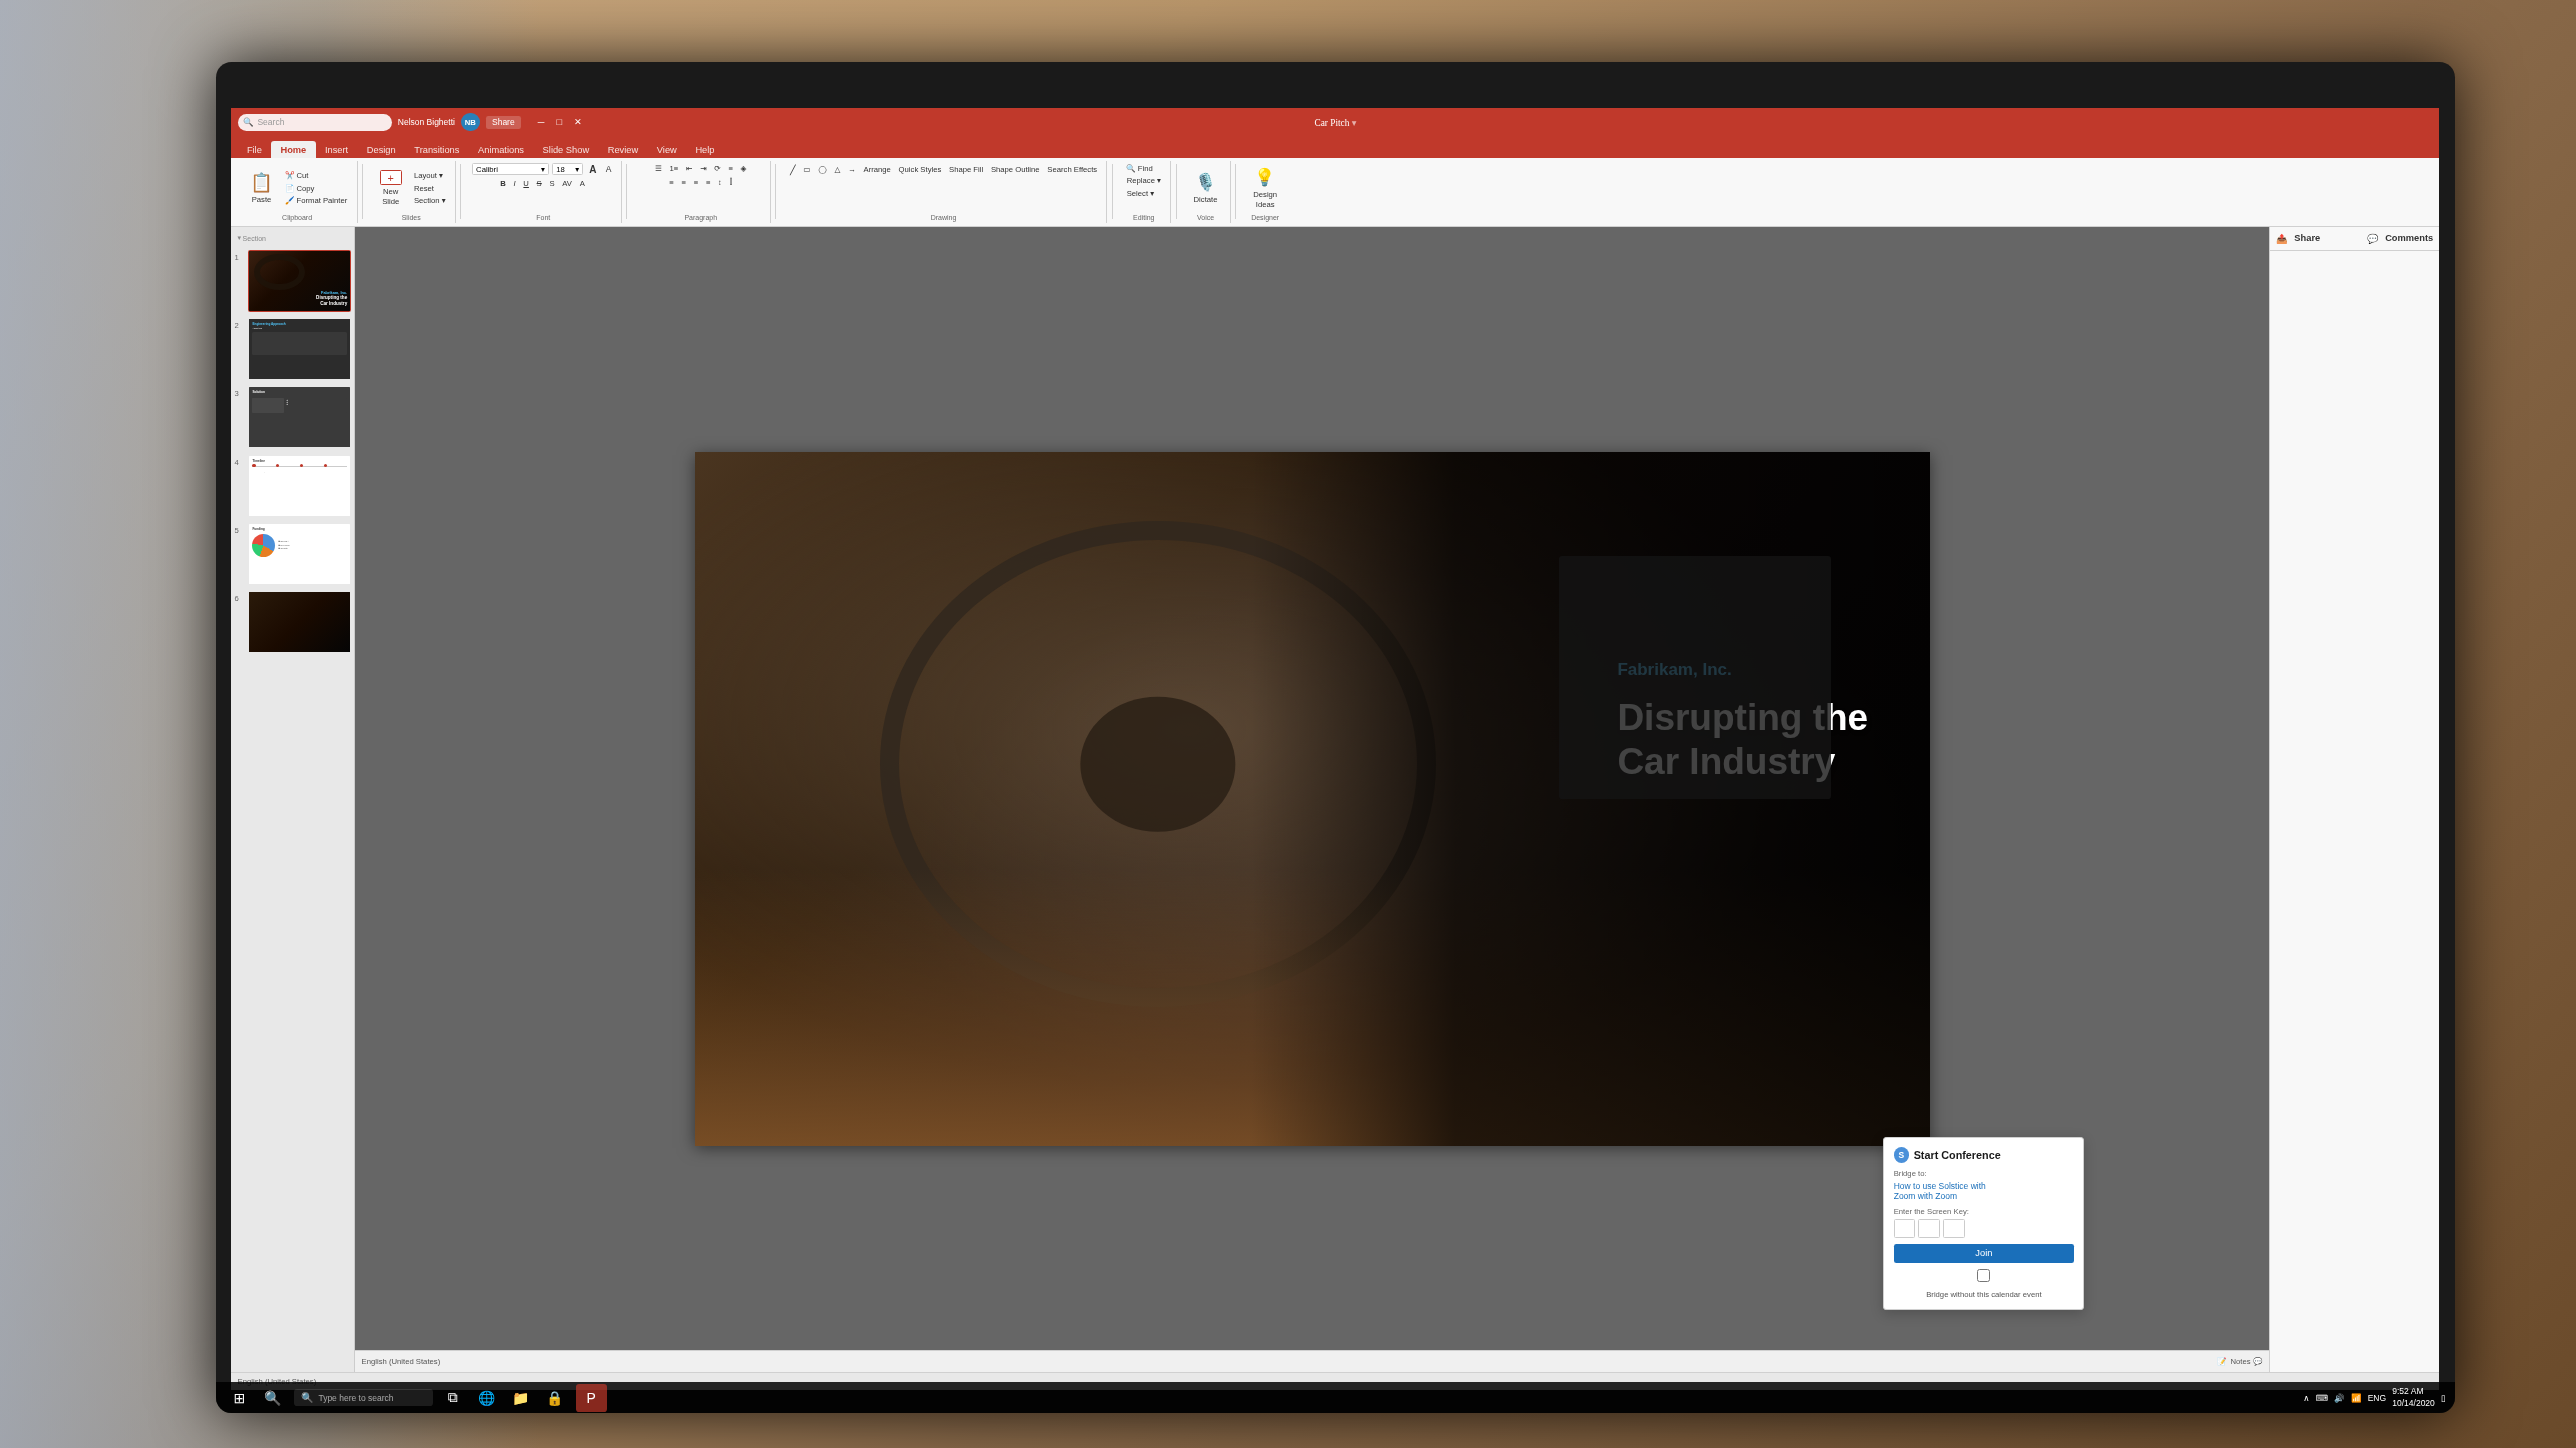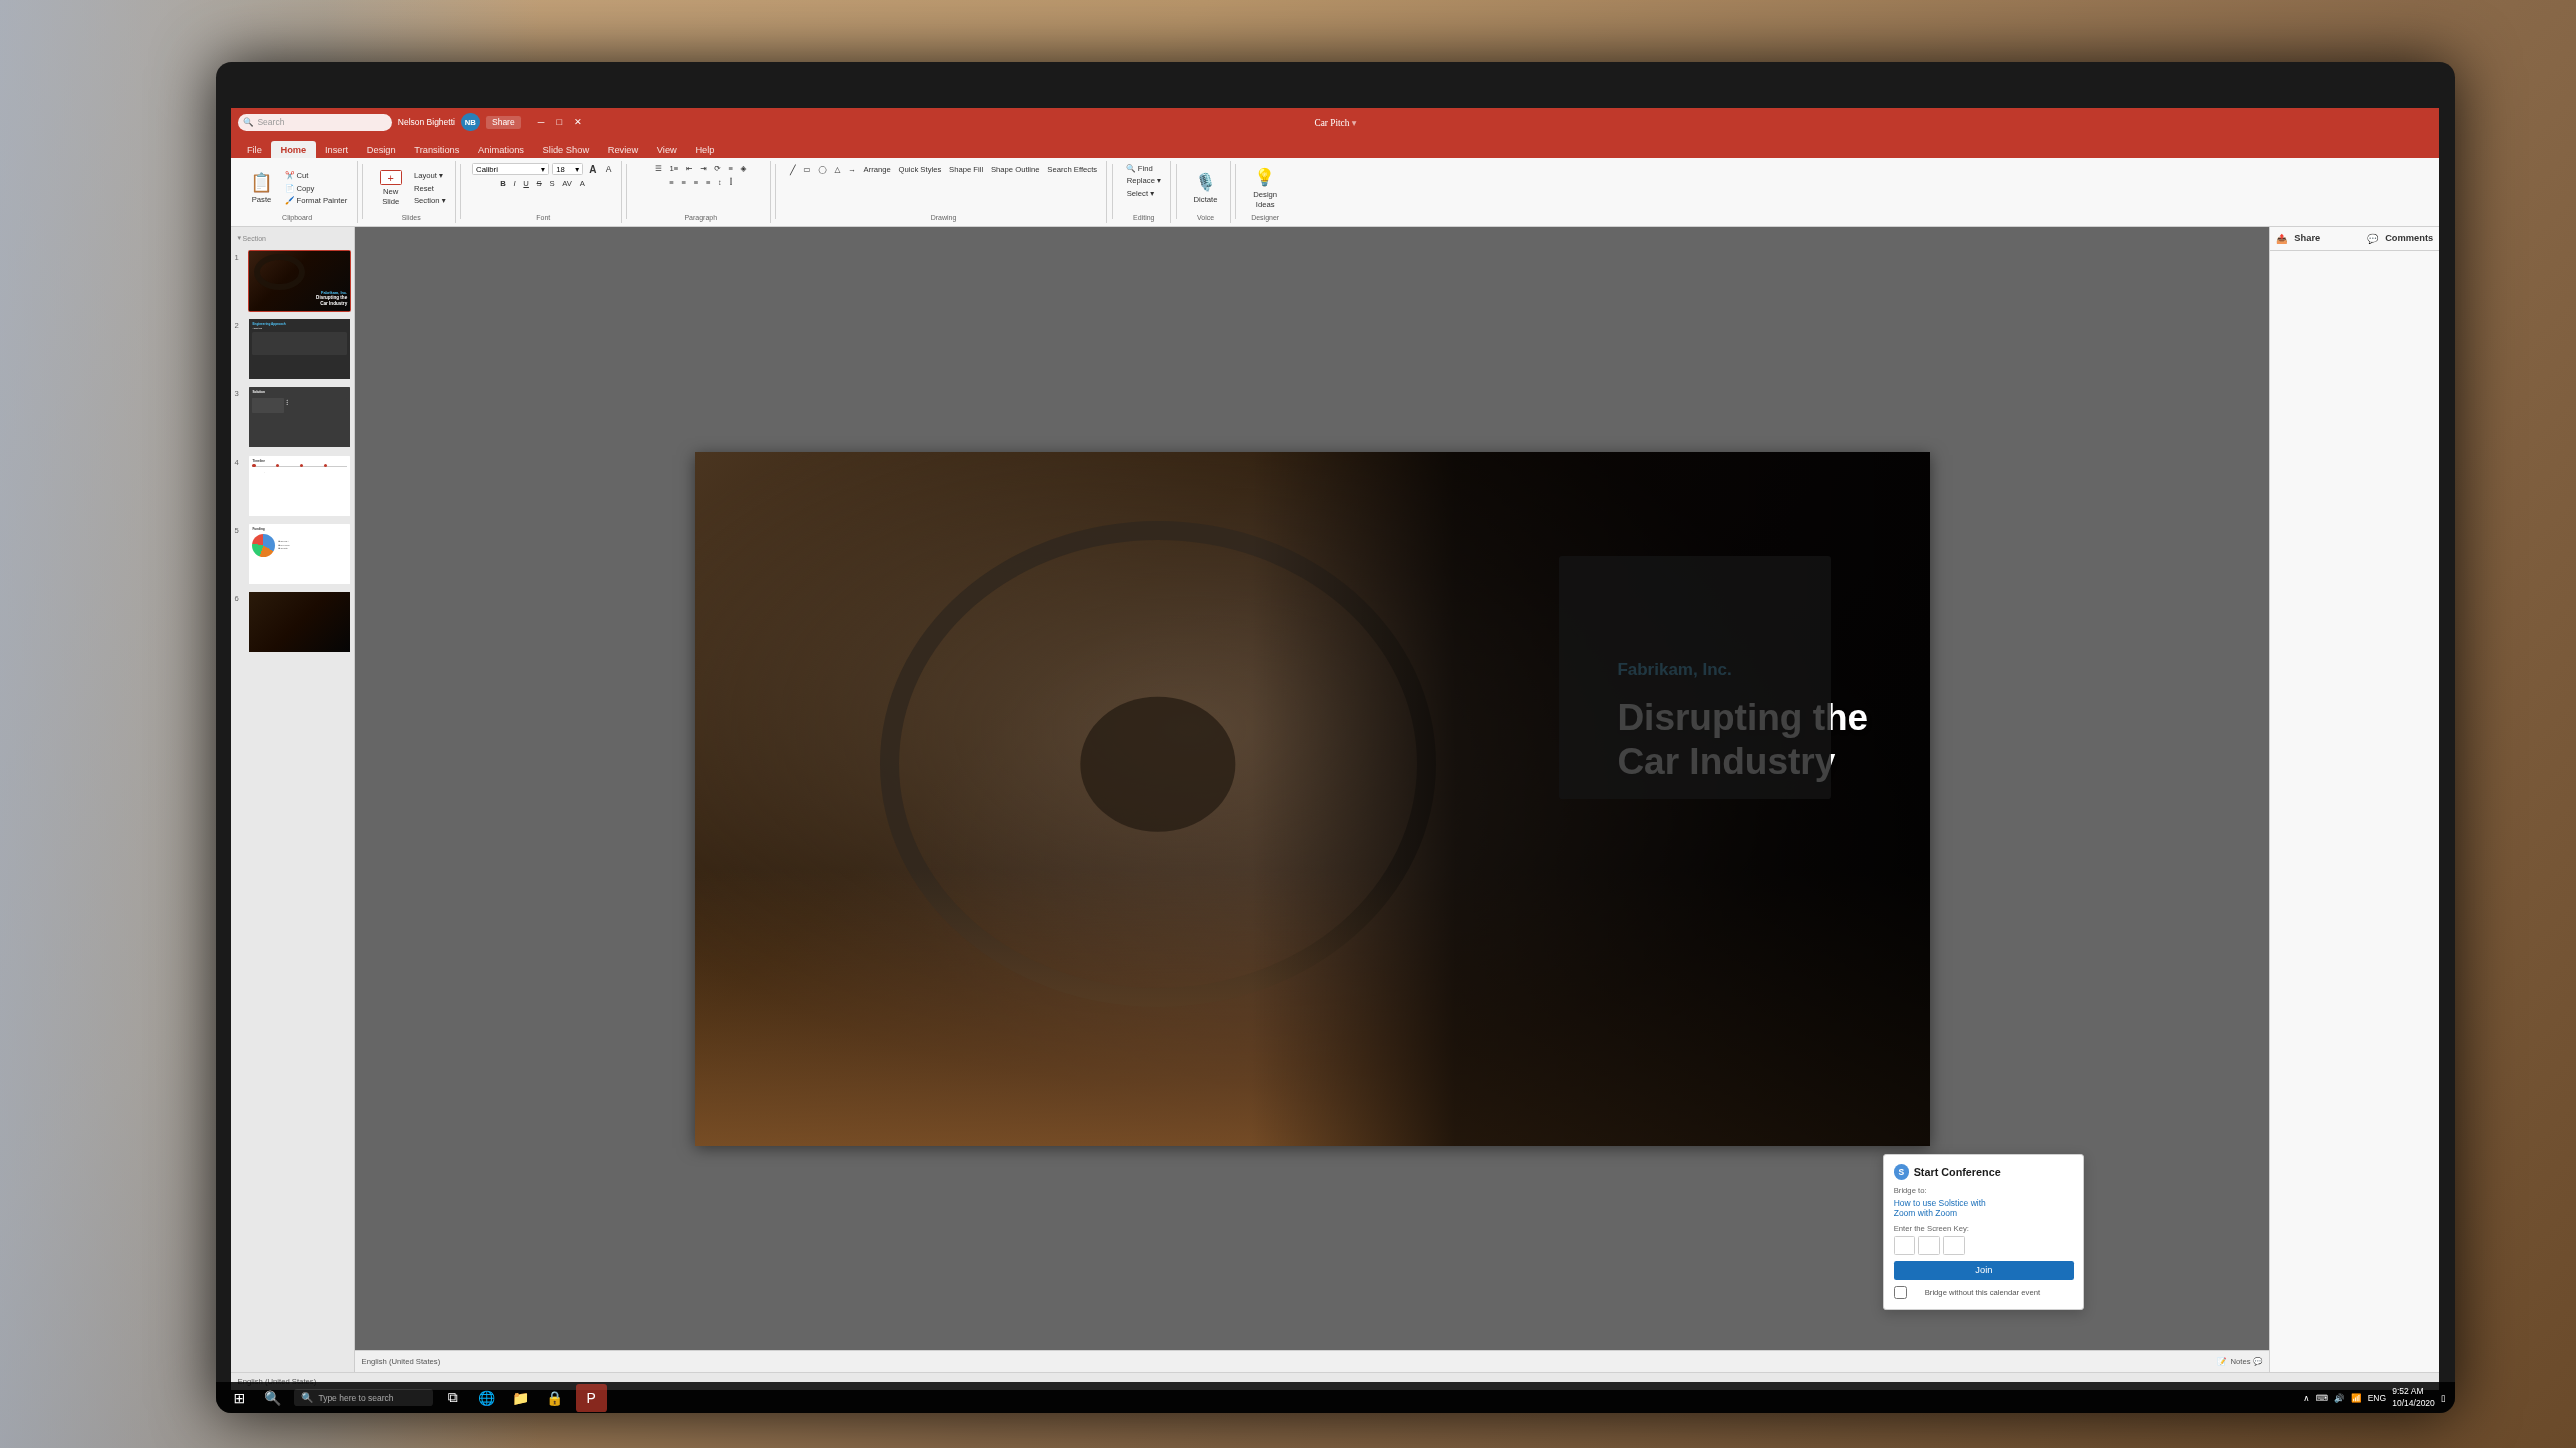--- a/index.html
+++ b/index.html
@@ -446,23 +446,24 @@
       padding: 4.6px 12.4px;
       font-size: 9.3px;
       cursor: pointer;
       width: 100%;
       margin-bottom: 6.2px;
     }
 
     .conf-checkbox {
       display: flex;
       align-items: center;
-      gap: 18px;
+      gap: 8px;
       font-size: 7.7px;
       color: #555;
+      flex-direction: column;
     }
 
     
     .taskbar {
       position: absolute;
       bottom: 0;
       left: 0;
       right: 0;
       height: 31px;
       background: rgba(0,0,0,0.85);

